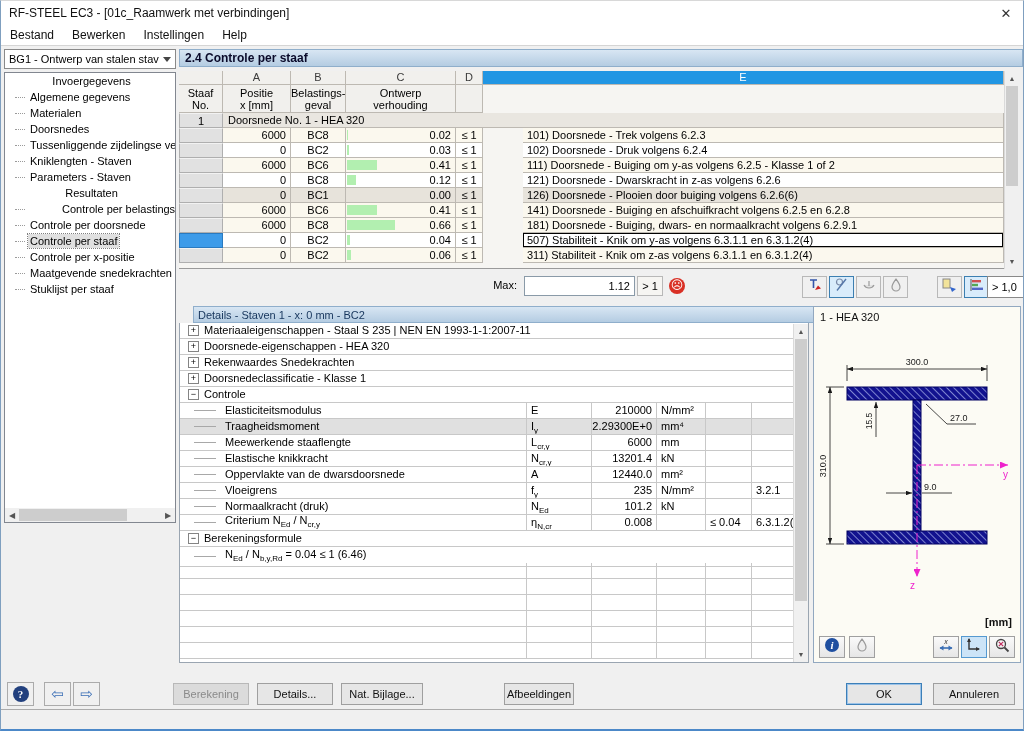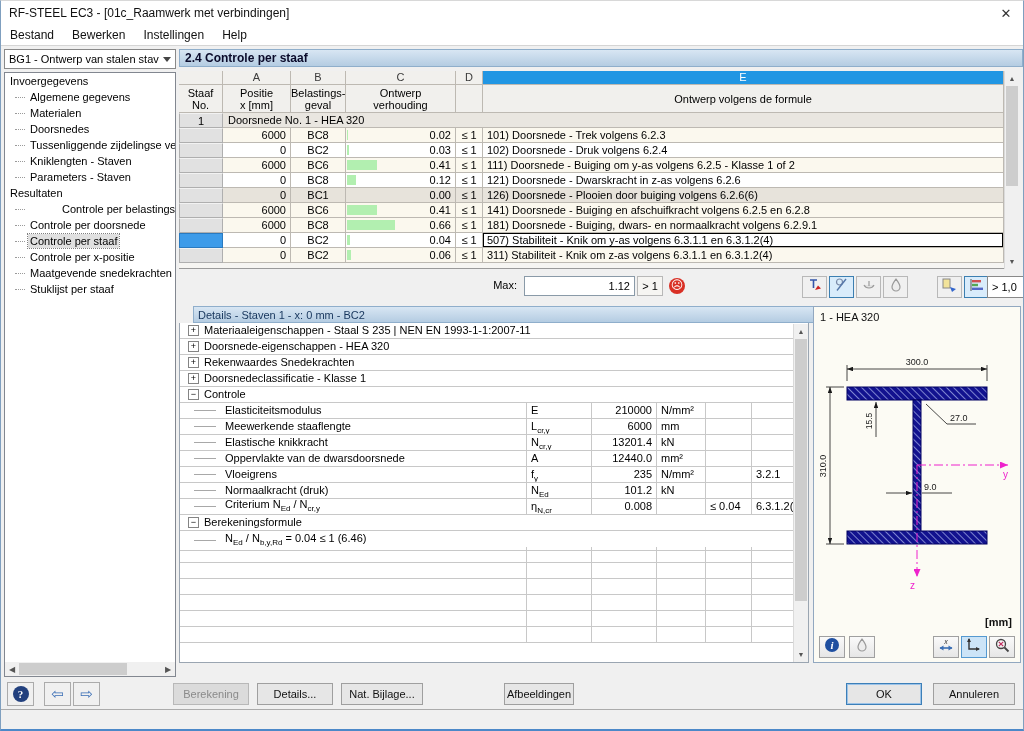--- a/index.html
+++ b/index.html
@@ -10,21 +10,21 @@
   .titlebar { position:absolute; left:0; top:0; width:100%; height:24px; background:#FFF; display:flex; align-items:center; }
   .title-text { font-size:12px; color:#111; padding-left:8px; flex:1; white-space:nowrap; }
   .close-btn { width:34px; height:24px; display:flex; align-items:center; justify-content:center; font-size:13px; color:#333; cursor:default; }
   .menubar { position:absolute; left:0; top:24px; width:100%; height:21px; background:#FFF; border-bottom:1px solid #D5D5D5; display:flex; align-items:center; }
   .menu-item { font-size:12px; color:#111; padding:2px 9px; }
   
   .combo { position:absolute; left:3px; top:48px; width:172px; height:20px; background:#FFF; border:1px solid #898989; font-size:11px; display:flex; align-items:center; }
   .combo-text { flex:1; padding-left:4px; white-space:nowrap; overflow:hidden; }
   .combo-arrow { width:16px; display:flex; align-items:center; justify-content:center; }
   .tri-down { width:0; height:0; border-left:4px solid transparent; border-right:4px solid transparent; border-top:5px solid #444; }
-  .tree { position:absolute; left:3px; top:71px; width:172px; height:605px; background:#FFF; border:1px solid #828790; overflow:hidden; font-size:11px; }
+  .tree { position:absolute; left:3px; top:71px; width:172px; height:451px; background:#FFF; border:1px solid #828790; overflow:hidden; font-size:11px;text-align:center; }
   .tree-root { padding:2px 2px 2px 5px; height:16px; white-space:nowrap; overflow:hidden; }
   .tree-item { padding:2px 2px 2px 0; height:16px; display:flex; align-items:center; white-space:nowrap; overflow:hidden; }
   .tdash { width:10px; border-top:1px dotted #9a9a9a; margin-left:10px; margin-right:3px; flex:none; }
   .tree-item.sel > span { background:#E0E0E0; outline:1px dotted #7f7f7f; }
   .tree-hscroll { position:absolute; left:0; bottom:0; width:170px; height:14px; background:#F0F0F0; display:flex; align-items:center; }
   .hs-arrow { width:14px; height:14px; display:flex; align-items:center; justify-content:center; font-size:8px; color:#555; }
   .hs-thumb { height:12px; width:108px; background:#CDCDCD; }
   
   .sec-header { position:absolute; left:178px; top:48px; width:844px; height:18px;
     background:linear-gradient(#D8E6F3,#B4CCE2); border:1px solid #8FAECB; font-size:12px; font-weight:bold; color:#0A0A2A;
@@ -43,21 +43,21 @@
   .grouphdr { background:#E1E1E1; text-align:center; }
   .groupcell { grid-column:2 / -1; background:#E9E6E0; padding-left:5px; line-height:14px; }
   .bg-cream .dcell { background:#FBF8EE; }
   .bg-white .dcell { background:#FFFFFF; }
   .bg-gray  .dcell { background:#E7E3DB; }
   .num { text-align:right; padding-right:4px; }
   .ctr { text-align:center; }
   .ratio { position:relative; }
   .bar { position:absolute; left:1px; top:2px; bottom:2px; background:#B2EFB0; }
   .rval { position:absolute; right:4px; top:0; line-height:14px; }
-  .fcell { padding-left:4px; }
+  .fcell { padding-left:4px;margin-left:40px; }
   .fcell.focus { box-shadow:inset 0 0 0 1px #000; }
   
   .vscroll { position:absolute; width:15px; background:#F0F0F0; border-left:1px solid #DADADA; }
   .vs-arrow { height:15px; display:flex; align-items:center; justify-content:center; font-size:7px; color:#555; }
   .vs-thumb { margin:0 1px; background:#CDCDCD; }
   
   .maxrow { position:absolute; left:178px; top:271px; width:844px; height:30px; }
   .max-label { position:absolute; left:260px; top:7px; width:78px; text-align:right; font-size:11px; }
   .max-value { position:absolute; left:345px; top:4px; width:111px; height:20px; background:#FFF; border:1px solid #8A9AA8; font-size:11px; text-align:right; line-height:18px; padding-right:4px; }
   .max-crit { position:absolute; left:458px; top:4px; width:26px; height:20px; border:1px solid #B8B8B8; font-size:11px; text-align:center; line-height:18px; background:#F6F5F2; }
@@ -202,23 +202,20 @@
       </div>
       <div class="cell">
         <div>Belastings-</div>
         <div>geval</div>
       </div>
       <div class="cell">
         <div>Ontwerp</div>
         <div>verhouding</div>
       </div>
       <div class="cell"></div>
-      <div class="cell">
-        <div>Ontwerp volgens de formule</div>
-      </div>
     </div>
     <div class="tgrid trow">
       <div class="cell rowhdr grouphdr">1</div>
       <div class="cell groupcell">Doorsnede No.  1 - HEA 320</div>
     </div>
     <div>
         <div class="tgrid trow bg-cream">
           <div class="cell rowhdr"></div>
           <div class="cell dcell num">6000</div>
           <div class="cell dcell ctr">BC8</div>
@@ -411,20 +408,31 @@
           </div>
         </div>
         <div class="dgrid drow">
           <div class="dcell2 leaf-label">
             <span class="leafdash"></span>
             <span>Elasticiteitsmodulus</span>
           </div>
           <div class="dcell2 dtxt">E</div>
           <div class="dcell2 dval">210000</div>
           <div class="dcell2 dtxt">N/mm²</div>
+          <div class="dcell2 dtxt"></div>
+          <div class="dcell2 dtxt"></div>
+        </div>
+        <div class="dgrid drow hl">
+          <div class="dcell2 leaf-label">
+            <span class="leafdash"></span>
+            <span>Traagheidsmoment</span>
+          </div>
+          <div class="dcell2 dtxt">I<sub>y</sub></div>
+          <div class="dcell2 dval">2.29300E+0</div>
+          <div class="dcell2 dtxt">mm⁴</div>
           <div class="dcell2 dtxt"></div>
           <div class="dcell2 dtxt"></div>
         </div>
         <div class="dgrid drow">
           <div class="dcell2 leaf-label">
             <span class="leafdash"></span>
             <span>Meewerkende staaflengte</span>
           </div>
           <div class="dcell2 dtxt">L<sub>cr,y</sub></div>
           <div class="dcell2 dval">6000</div>

